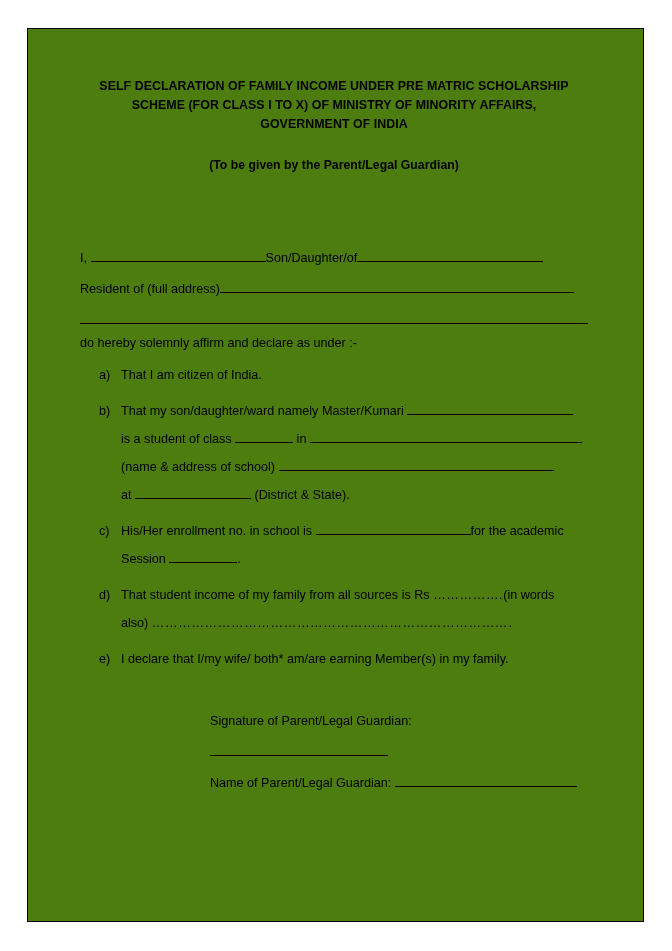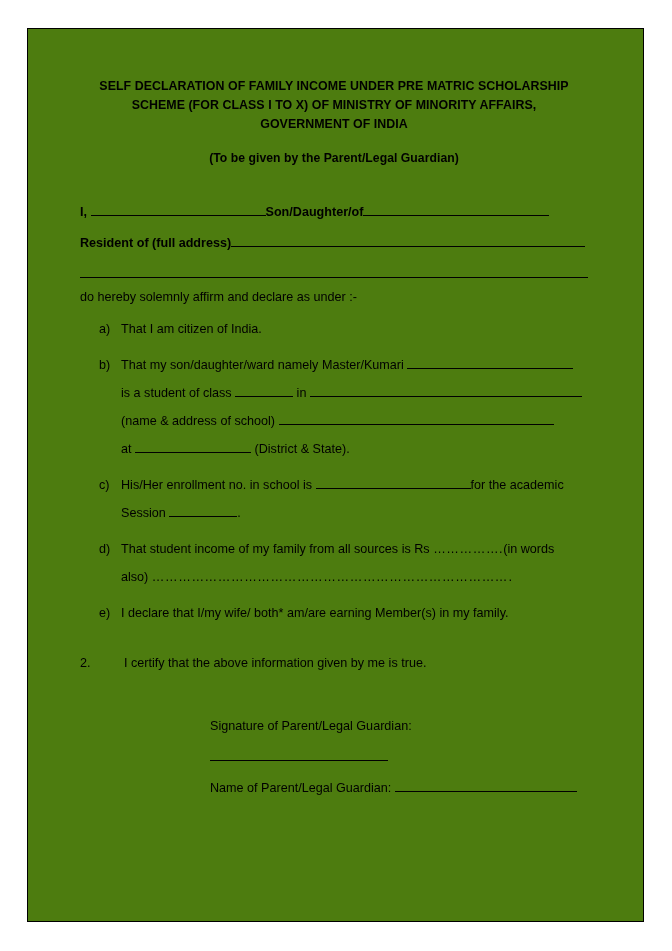--- a/index.html
+++ b/index.html
@@ -36,29 +36,28 @@
   .title-block {
     text-align: center;
     font-weight: bold;
     font-size: 12.4px;
     line-height: 19px;
     letter-spacing: 0.05px;
   }
   .title-line { display: block; }
   .title-sub {
     display: block;
-    margin-top: 15px;
+    margin-top: 22px;
     font-size: 12.2px;
   }
 
   .salutation {
-    margin-top: 29px;
+    margin-top: 68px;
     font-size: 12.6px;
     line-height: 31px;
-    font-weight: bold;
   }
   .salutation .row { white-space: nowrap; }
   .u {
     display: inline-block;
     border-bottom: 1.2px solid #000;
     height: 0.85em;
     vertical-align: baseline;
   }
   .u-w1 { width: 175px; }
   .u-w2 { width: 186px; }
@@ -210,23 +209,20 @@
         </span>
       </li>
 
       <li>
         <span class="marker">e)</span>
         <span>I declare that I/my wife/ both* am/are earning Member(s) in my family.</span>
       </li>
     </ol>
 
     <div class="numbered">
-      <div class="np">
-        <span class="num">2.</span><span>I certify that the above information given by me is true.</span>
-      </div>
     </div>
 
     <div class="sign-block">
       <div>
         <span>Signature of Parent/Legal Guardian:</span><span class="u u-s1"></span>
       </div>
       <div>
         <span>Name of Parent/Legal Guardian:</span> <span class="u u-s2"></span>
       </div>
     </div>

